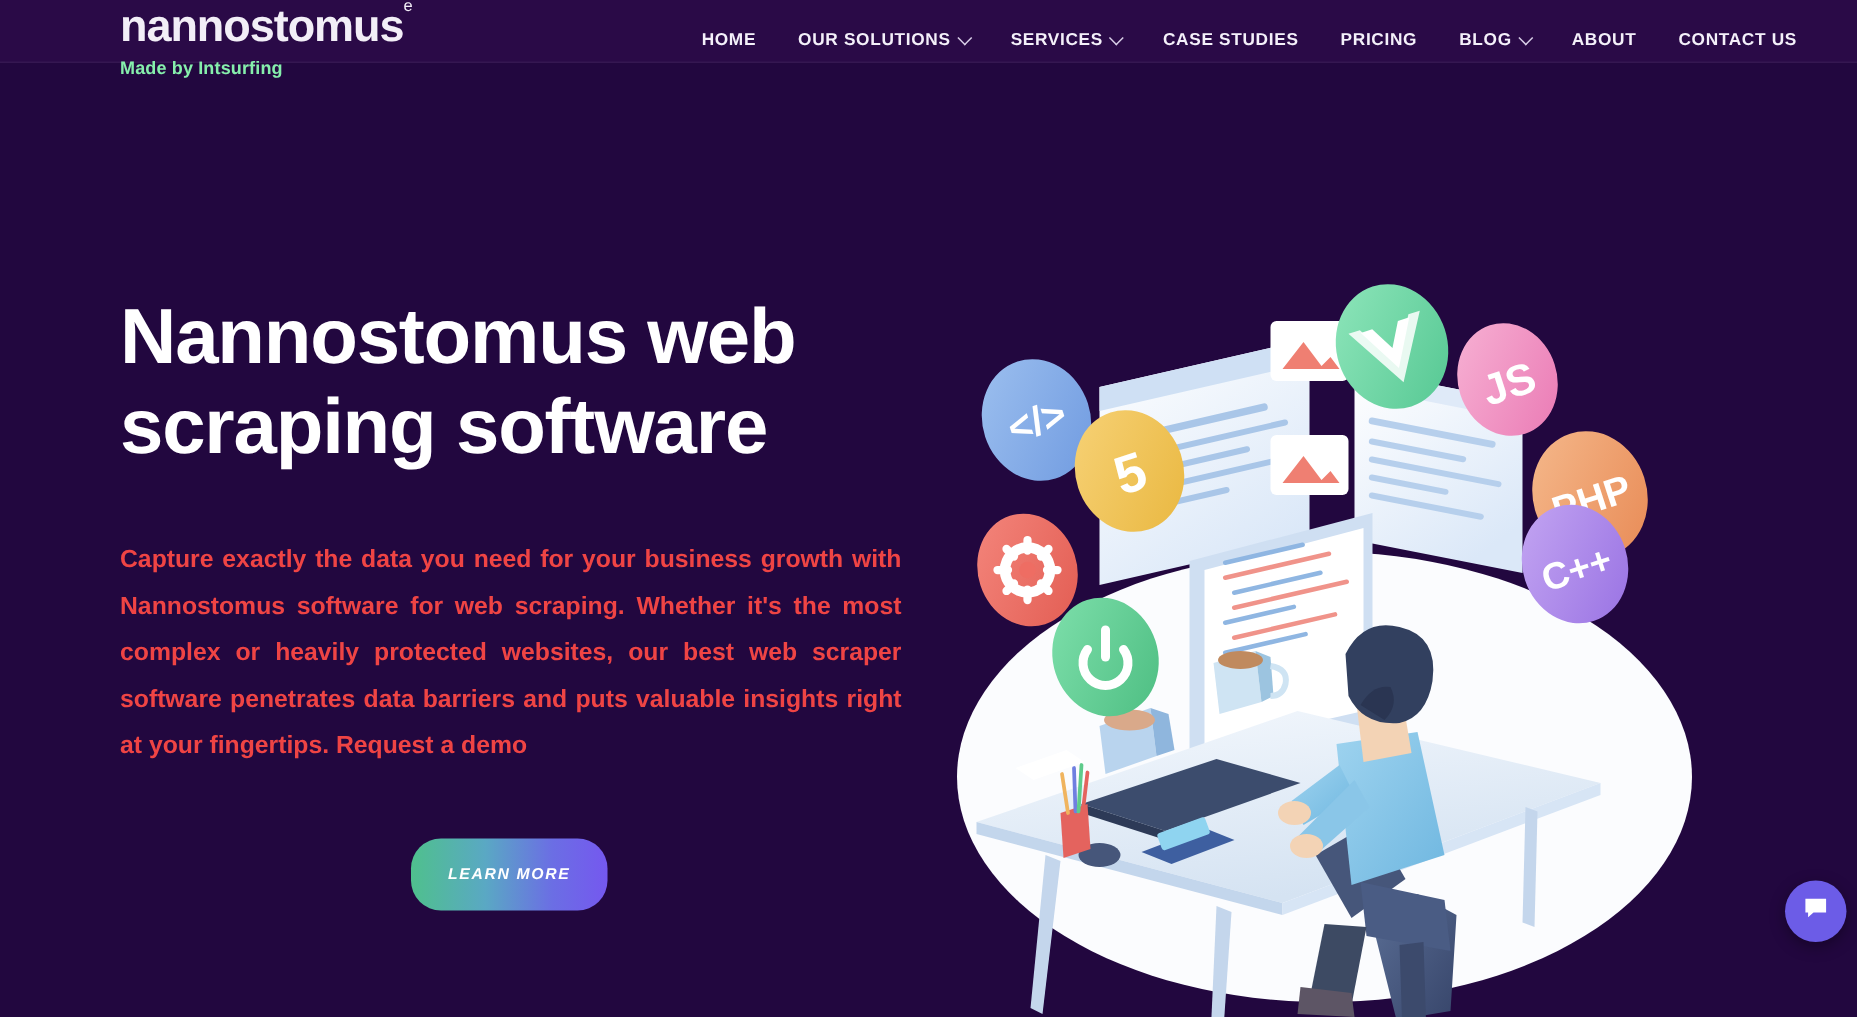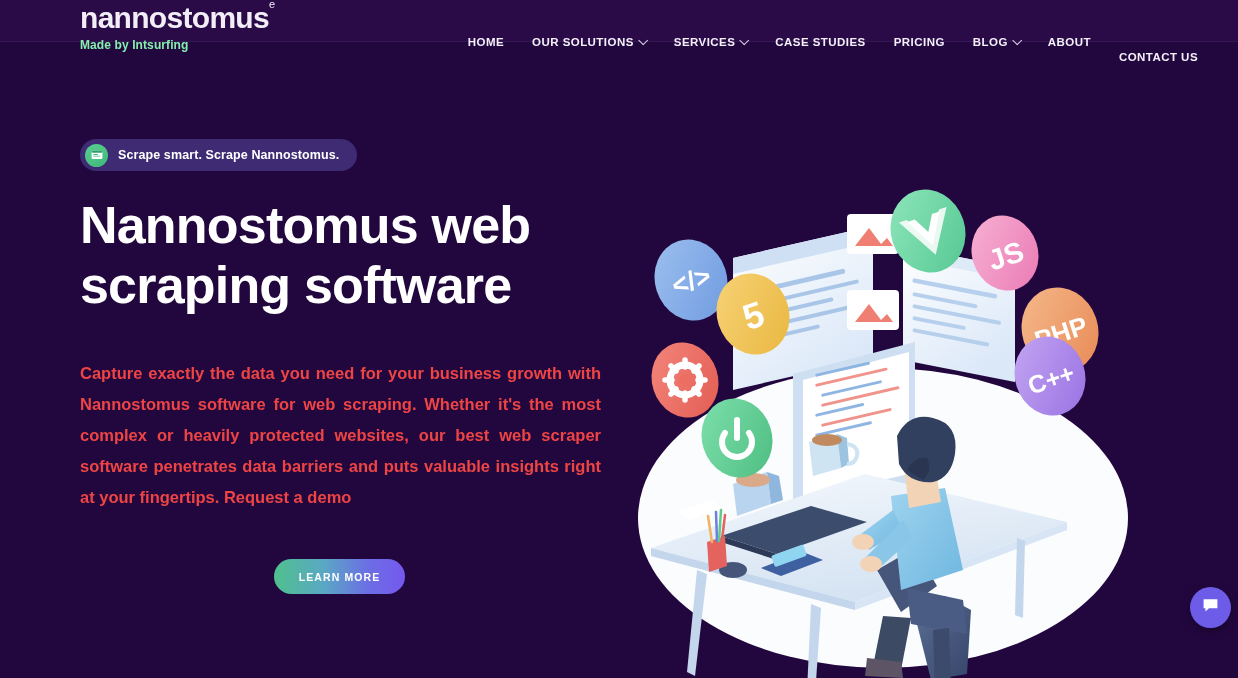--- a/index.html
+++ b/index.html
@@ -33,21 +33,21 @@
   }
 
   .nav { position:absolute; right:40px; top:21px; display:flex; align-items:center; gap:0; }
   .nav-item {
     font-size:11.5px; font-weight:700; letter-spacing:0.45px;
     color:#f4f0fa; padding:0 14px; cursor:pointer;
     display:flex; align-items:center; gap:5px; white-space:nowrap;
     text-transform:uppercase;
     justify-content:center;
   }
-  .nav-item:last-child { padding-right:0;margin-top:30px; }
+  .nav-item:last-child { padding-right:0; }
   .chev {
     display:inline-block; width:7px; height:7px;
     border-right:1.3px solid #d9cfe8; border-bottom:1.3px solid #d9cfe8;
     transform:rotate(45deg) translate(-1px,-2px);
   }
 
   
   .hero { position:absolute; top:58px; left:0; width:1238px; height:620px; }
 
   .badge {
@@ -74,26 +74,26 @@
   }
 
   .lede {
     position:absolute; left:80px; top:300px; width:521px;
     font-size:16.5px; line-height:31px; color:#ef4444;
     text-align:justify; font-weight:700;
   }
 
   .cta {
     position:absolute; left:274px; top:501px;
-    width:131px; height:35px; border-radius:20px;
+    width:131px; height:48px; border-radius:20px;
     background:linear-gradient(90deg,#4fc08d 0%, #5aa8c4 38%, #6b6ee4 72%, #7558ef 100%);
     border:none; cursor:pointer;
     display:flex; align-items:center; justify-content:center;
     font-family:"Liberation Sans", sans-serif;
-    font-size:10.5px; font-weight:700; letter-spacing:1.1px; color:#ffffff;
+    font-size:10.5px; font-weight:700; letter-spacing:1.1px; color:#ffffff;font-style:italic;
   }
 
   
   .illus { position:absolute; left:615px; top:60px; width:560px; height:560px; }
   .illus svg { display:block; }
 
   
   .chat {
     position:absolute; left:1190px; top:587px;
     width:41px; height:41px; border-radius:50%;
@@ -138,31 +138,20 @@
       <span>ABOUT</span>
     </div>
     <div class="nav-item">
       <span>CONTACT US</span>
     </div>
   </nav>
 </div>
 
 <div class="hero">
 
-  <div class="badge">
-    <span class="badge-icon">
-      <svg width="14" height="14" viewBox="0 0 14 14">
-        <rect x="1.6" y="2.6" width="10.8" height="8.4" rx="1.2" fill="#ffffff"></rect>
-        <rect x="1.6" y="2.6" width="10.8" height="2.1" rx="1.1" fill="#2f9e6c"></rect>
-        <rect x="3.1" y="6.0" width="5.0" height="0.9" rx="0.45" fill="#48b983"></rect>
-        <rect x="3.1" y="7.7" width="7.2" height="0.9" rx="0.45" fill="#48b983"></rect>
-      </svg>
-    </span>
-    <span class="badge-text">Scrape smart. Scrape Nannostomus.</span>
-  </div>
 
   <h1 class="headline">Nannostomus web scraping software</h1>
 
   <p class="lede">Capture exactly the data you need for your business growth with Nannostomus software for web scraping. Whether it's the most complex or heavily protected websites, our best web scraper software penetrates data barriers and puts valuable insights right at your fingertips. Request a demo</p>
 
   <button class="cta">LEARN MORE</button>
 
   <div class="illus">
     <svg width="560" height="560" viewBox="0 0 560 560">
       <defs>

